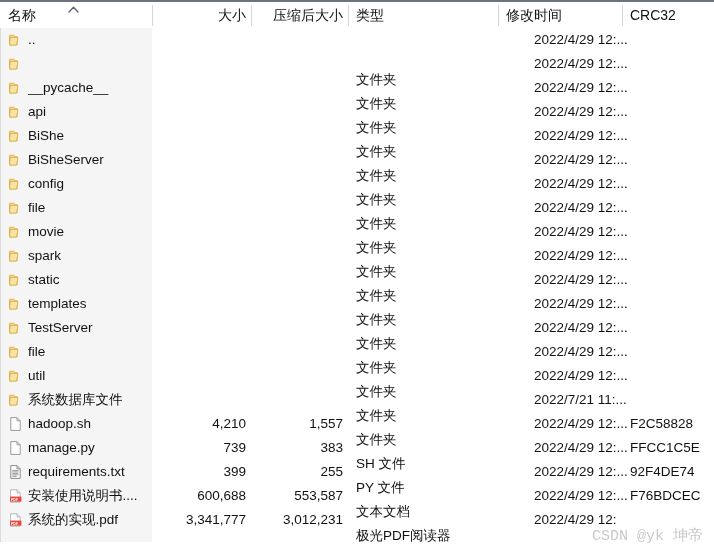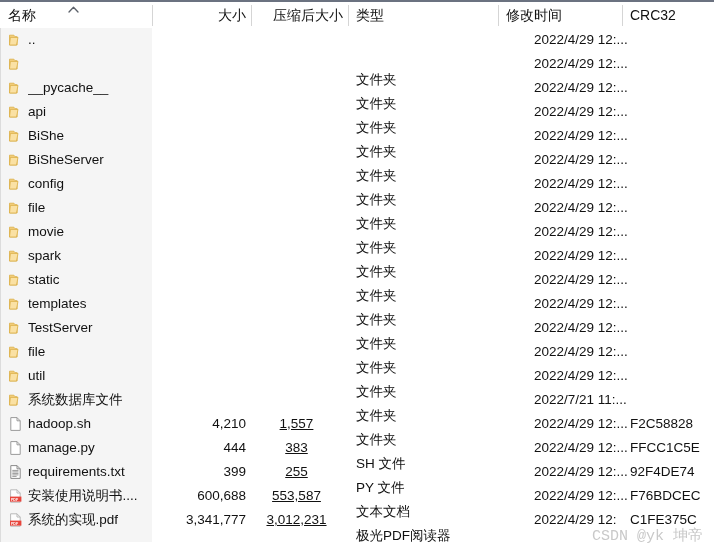--- a/index.html
+++ b/index.html
@@ -117,22 +117,21 @@
     text-align: left;
   }
   .cell.size {
     left: 150px;
     width: 96px;
     text-align: right;
   }
   .cell.packed {
     left: 250px;
     width: 93px;
-    text-align: center;
-    text-decoration: underline;
+    text-align: right;
   }
   .cell.type {
     left: 356px;
     width: 138px;
     text-align: left;
     margin-top: 40px;
   }
   .cell.modified {
     left: 506px;
     width: 112px;
@@ -435,21 +434,21 @@
         <span class="cell crc">F2C58828</span>
       </div>
       <div class="row">
         <span class="icon">
           <svg width="16" height="16" viewBox="0 0 16 16">
             <path d="M2.8 1.6 h6.2 l3.2 3.2 v9.6 h-9.4 z" fill="#ffffff" stroke="#9a9a9a" stroke-width="1"></path>
             <path d="M9.0 1.6 v3.2 h3.2" fill="none" stroke="#9a9a9a" stroke-width="1"></path>
           </svg>
         </span>
         <span class="cell name">manage.py</span>
-        <span class="cell size">444</span>
+        <span class="cell size">739</span>
         <span class="cell packed">383</span>
         <span class="cell type">PY 文件</span>
         <span class="cell modified">2022/4/29 12:...</span>
         <span class="cell crc">FFCC1C5E</span>
       </div>
       <div class="row">
         <span class="icon">
           <svg width="16" height="16" viewBox="0 0 16 16">
             <path d="M2.8 1.6 h6.2 l3.2 3.2 v9.6 h-9.4 z" fill="#ffffff" stroke="#8a8a8a" stroke-width="1"></path>
             <path d="M9.0 1.6 v3.2 h3.2" fill="none" stroke="#8a8a8a" stroke-width="1"></path>
@@ -496,19 +495,18 @@
             <g fill="#ffffff" font-family="sans-serif" font-size="3.6" font-weight="bold">
               <text x="2.9" y="12.5">PDF</text>
             </g>
           </svg>
         </span>
         <span class="cell name">系统的实现.pdf</span>
         <span class="cell size">3,341,777</span>
         <span class="cell packed">3,012,231</span>
         <span class="cell type">极光PDF阅读器</span>
         <span class="cell modified">2022/4/29 12:</span>
-        <span class="cell crc">C1FE375C</span>
       </div>
     </div>
 
   <div class="watermark">CSDN @yk 坤帝</div>
 
 </div>
 
 </body></html>

